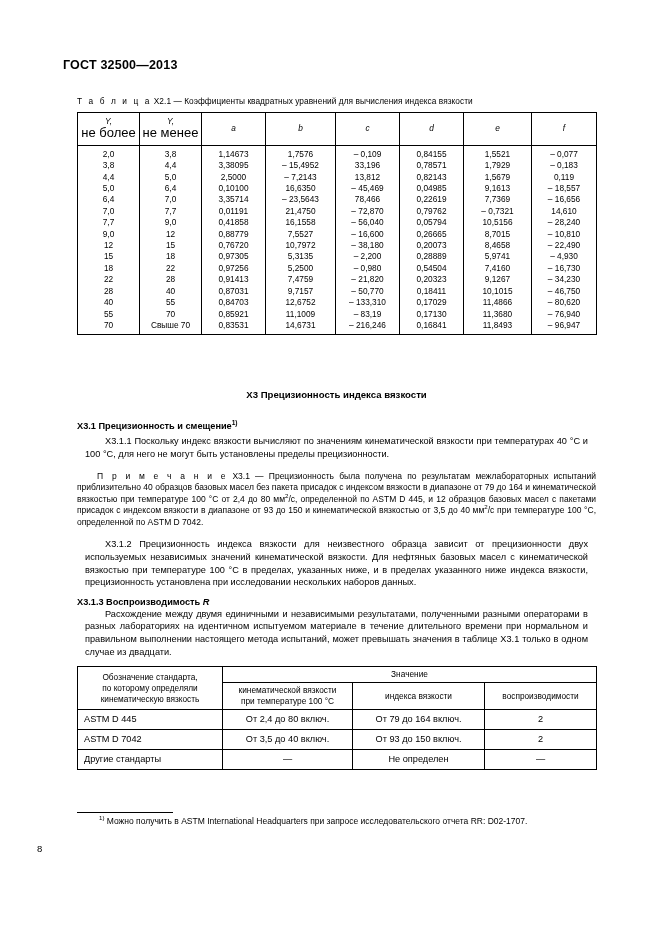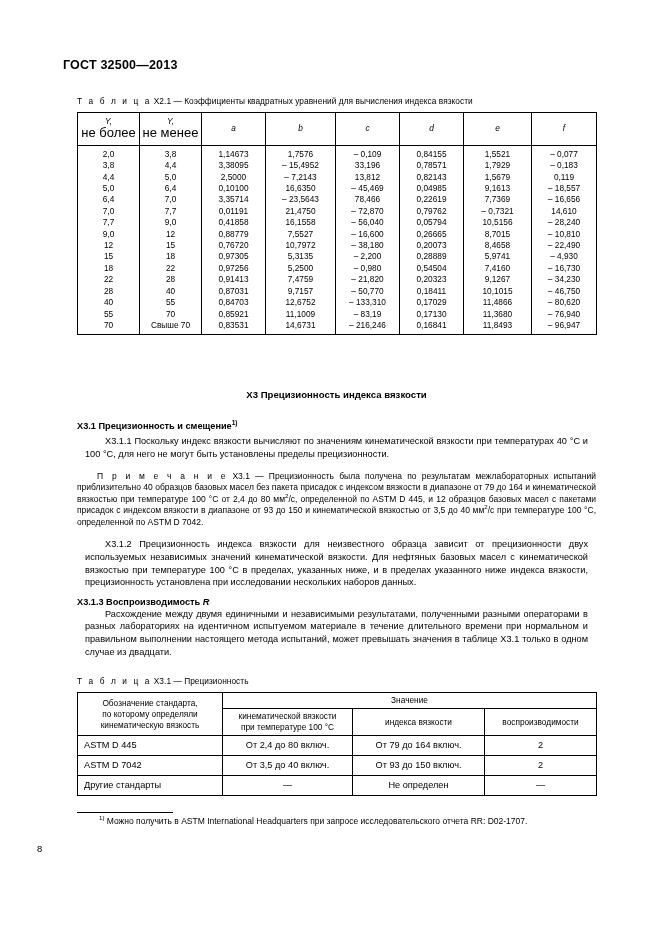--- a/index.html
+++ b/index.html
@@ -391,26 +391,20 @@
 
     <p class="para" style="margin-top:10px">X3.1.2 Прецизионность индекса вязкости для неизвестного образца зависит от прецизионности двух используемых независимых значений кинематической вязкости. Для нефтяных базовых масел с кинематической вязкостью при температуре 100 °С в пределах, указанных ниже, и в пределах указанного ниже индекса вязкости, прецизионность установлена при исследовании нескольких наборов данных.</p>
 
     <p class="subhead" style="margin-top:1px">
       <span>X3.1.3 Воспроизводимость</span>
       <span class="ital">R</span>
     </p>
 
     <p class="para" style="margin-top:1px">Расхождение между двумя единичными и независимыми результатами, полученными разными операторами в разных лабораториях на идентичном испытуемом материале в течение длительного времени при нормальном и правильном выполнении настоящего метода испытаний, может превышать значения в таблице X3.1 только в одном случае из двадцати.</p>
 
-    <p class="table-caption" style="margin-top:18px">
-      <span class="sp">Т а б л и ц а</span>
-      <span>X3.1</span>
-      <span>—</span>
-      <span>Прецизионность</span>
-    </p>
 
     <table class="prec">
       <colgroup>
         <col style="width:145px">
           <col style="width:130px">
         <col style="width:132px">
           <col style="width:112px">
       </colgroup>
       <thead>
         <tr>

